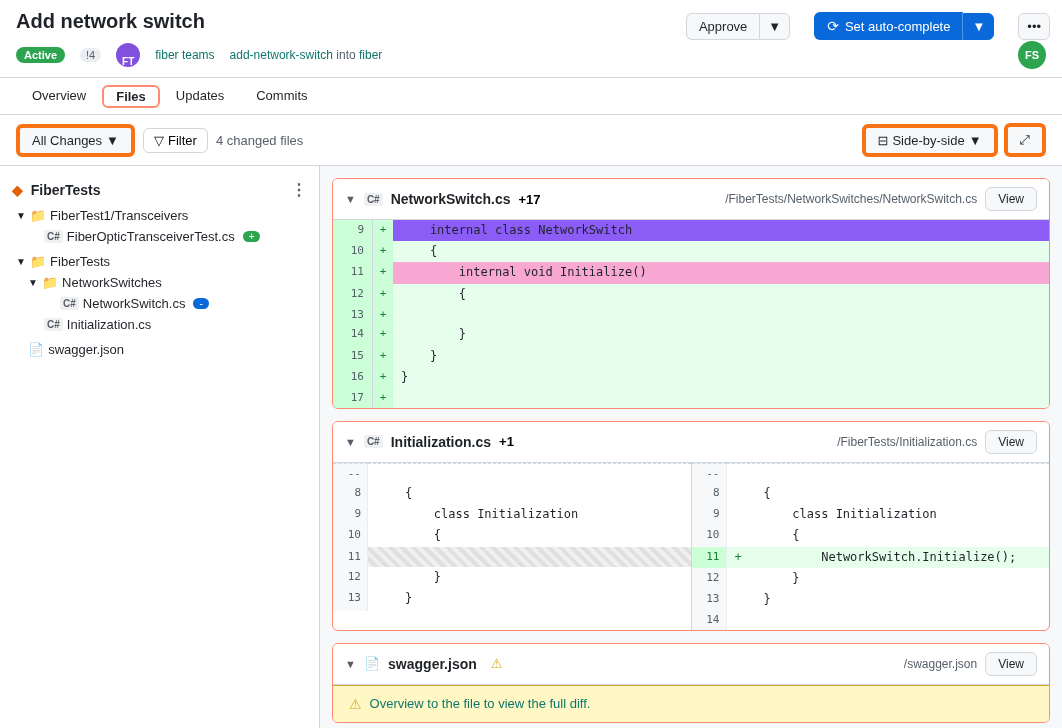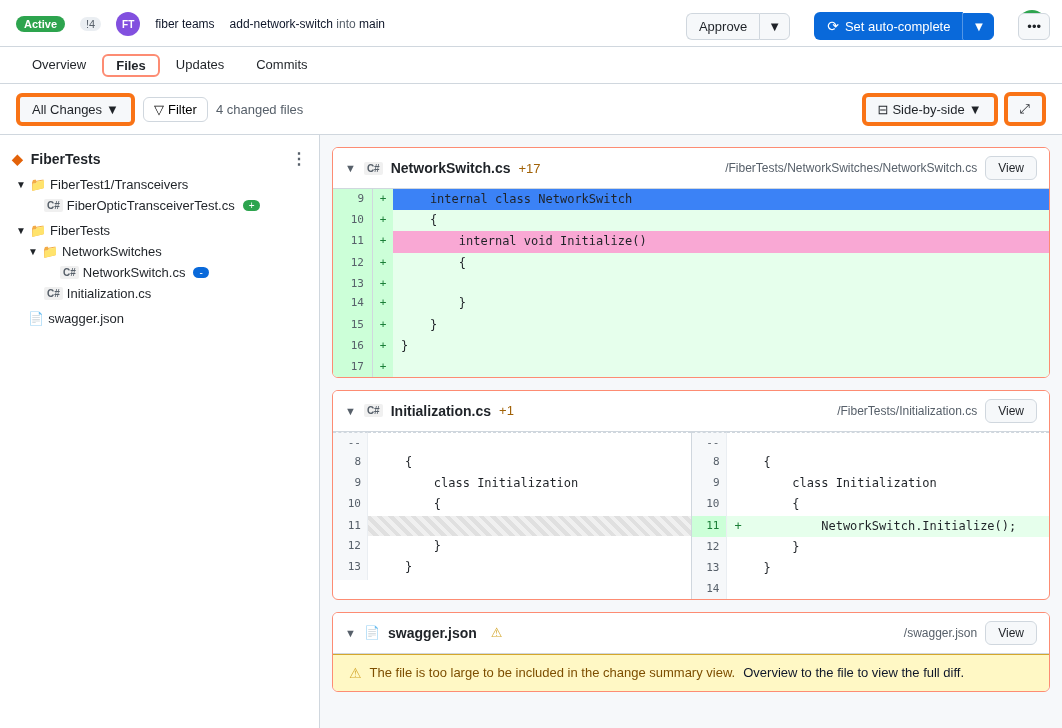--- a/index.html
+++ b/index.html
@@ -4,22 +4,22 @@
   <style>
     * { box-sizing: border-box; margin: 0; padding: 0; }
     body { font-family: -apple-system, BlinkMacSystemFont, 'Segoe UI', sans-serif; font-size: 13px; background: #fff; color: #1f2328; }
     
     
     .header { padding: 10px 16px 8px; border-bottom: 1px solid #d0d7de; }
     .header h1 { font-size: 20px; font-weight: 600; color: #1f2328; margin-bottom: 8px; }
     .header-meta { display: flex; align-items: center; gap: 15px; font-size: 12px; color: #57606a; }
     .badge-active { background: #2da44e; color: white; border-radius: 20px; padding: 2px 8px; font-size: 11px; font-weight: 600; }
     .count-badge { background: #eaeef2; border-radius: 20px; padding: 1px 6px; font-size: 11px; color: #57606a; }
-    .avatar { width: 24px; height: 24px; border-radius: 50%; background: #8250df; color: white; display: flex; align-items: center; justify-content: center; font-size: 10px; font-weight: 700; }
-    .link-blue { color: #0f172a; text-decoration: none; }
+    .avatar { width: 24px; height: 24px; border-radius: 50%; background: #8250df; color: white; display: flex; align-items: flex-end; justify-content: center; font-size: 10px; font-weight: 700; }
+    .link-blue { color: #0f766e; text-decoration: none; }
     .avatar-user { width: 28px; height: 28px; border-radius: 50%; background: #2da44e; color: white; display: flex; align-items: center; justify-content: center; font-size: 11px; font-weight: 700; margin-left: auto; }
     
     
     .top-actions { position: absolute; top: 12px; right: 12px; display: flex; align-items: center; gap: 24px; }
     .btn { display: inline-flex; align-items: center; gap: 4px; padding: 5px 12px; border: 4px solid #f97316; border-radius: 6px; background: #f6f8fa; font-size: 13px; cursor: pointer; color: #1f2328; font-weight: 500; }
     .btn-blue { background: #0969da; color: white; border-color: #0969da; }
     .btn-split { display: flex; align-items: center; }
     .btn-split .main { padding: 5px 12px; border: 1px solid #d0d7de; border-right: none; border-radius: 6px 0 0 6px; background: #f6f8fa; font-size: 13px; cursor: pointer; color: #1f2328; font-weight: 500; }
     .btn-split .arrow { padding: 5px 8px; border: 1px solid #d0d7de; border-radius: 0 6px 6px 0; background: #f6f8fa; cursor: pointer; color: #1f2328; }
     .btn-split-blue .main { background: #0969da; color: white; border-color: #0969da; border-right: 1px solid rgba(255,255,255,0.3); }
@@ -52,21 +52,21 @@
     .edit-badge { background: #0969da; color: white; border-radius: 20px; padding: 0 6px; font-size: 10px; margin-left: 4px; }
     
     
     .content-area { flex: 1; overflow-y: auto; padding: 12px; background: #f6f8fa; }
     
     
     .diff-block { border: 1px solid #fd8c73; border-radius: 6px; margin-bottom: 12px; background: white; overflow: hidden; }
     .diff-header { display: flex; align-items: center; padding: 8px 12px; background: #fff; border-bottom: 1px solid #d0d7de; gap: 8px; }
     .diff-header-left { display: flex; align-items: center; gap: 8px; flex: 1; }
     .diff-title { font-weight: 600; font-size: 14px; }
-    .diff-plus { color: #a16207; font-weight: 400; }
+    .diff-plus { color: #000000; font-weight: 700; }
     .diff-path { font-size: 12px; color: #57606a; }
     .view-btn { padding: 4px 12px; border: 1px solid #d0d7de; border-radius: 6px; background: #f6f8fa; font-size: 12px; cursor: pointer; color: #1f2328; }
     .chevron-down { font-size: 11px; color: #57606a; cursor: pointer; }
     
     
     .code-area { font-family: 'Consolas', 'Monaco', monospace; font-size: 12px; }
     .code-line { display: flex; align-items: stretch; }
     .line-num { width: 40px; min-width: 40px; text-align: right; padding: 1px 8px; color: #57606a; background: #f6f8fa; user-select: none; border-right: 1px solid #d0d7de; font-size: 11px; line-height: 1.6; }
     .line-sign { width: 20px; min-width: 20px; text-align: center; padding: 1px 4px; font-size: 11px; line-height: 1.6; }
     .line-code { padding: 1px 8px; font-size: 12px; line-height: 1.6; flex: 1; white-space: pre; }
@@ -108,31 +108,32 @@
         <span>Set auto-complete</span>
       </button>
       <button class="arrow btn btn-blue">▼</button>
     </div>
     <button class="more-btn btn">
       <span>•••</span>
     </button>
   </div>
 
   <div class="header">
+    <h1>Add network switch</h1>
     <div class="header-meta">
       <span class="badge-active">Active</span>
       <span class="count-badge">!4</span>
       <div class="avatar">
         <span>FT</span>
       </div>
       <a class="link-blue" href="#">fiber teams</a>
       <span>
         <a class="link-blue" href="#">add-network-switch</a>
         <span> into </span>
-        <a class="link-blue" href="#">main</a>
+        <a class="link-blue" href="#">fiber</a>
       </span>
       <div class="avatar-user">
         <span>FS</span>
       </div>
     </div>
   </div>
 
   <div class="tabs">
     <a class="tab" href="#">Overview</a>
     <a class="tab active" href="#" style="border: 2px solid #fd8c73; border-radius:6px; padding:2px 12px; margin: 4px 0; border-bottom: 2px solid #fd8c73;">Files</a>
@@ -222,21 +223,21 @@
             <span class="diff-title">NetworkSwitch.cs</span>
             <span class="diff-plus"> +17</span>
           </div>
           <span class="diff-path">/FiberTests/NetworkSwitches/NetworkSwitch.cs</span>
           <button class="view-btn">View</button>
         </div>
         <div class="code-area">
           <div class="code-line line-added">
               <span class="line-num">9</span>
               <span class="line-sign" style="background:#ccffd8;color:#1a7f37;">+</span>
-              <span class="line-code" style="background:#3b82f6;">    internal class NetworkSwitch</span>
+              <span class="line-code" style="background:#8b5cf6;">    internal class NetworkSwitch</span>
             </div>
           <div class="code-line line-added">
               <span class="line-num">10</span>
               <span class="line-sign" style="background:#ccffd8;color:#1a7f37;">+</span>
               <span class="line-code" style="background:#e6ffec;">    {</span>
             </div>
           <div class="code-line line-added">
               <span class="line-num">11</span>
               <span class="line-sign" style="background:#ccffd8;color:#1a7f37;">+</span>
               <span class="line-code" style="background:#f9a8d4;">        internal void Initialize()</span>
@@ -365,20 +366,19 @@
           <span style="color:#57606a;">📄</span>
           <div class="diff-header-left">
             <span class="diff-title">swagger.json</span>
             <span style="color:#d4a72c;margin-left:6px;">⚠</span>
           </div>
           <span class="diff-path">/swagger.json</span>
           <button class="view-btn">View</button>
         </div>
         <div class="warning-block">
           <span class="warn-icon">⚠</span>
-          <span>The file is too large to be included in the change summary view. </span>
           <a class="link-blue" href="#">Overview to the file to view the full diff.</a>
         </div>
       </div>
 
     </div>
   </div>
 </div>
 
 </body></html>

